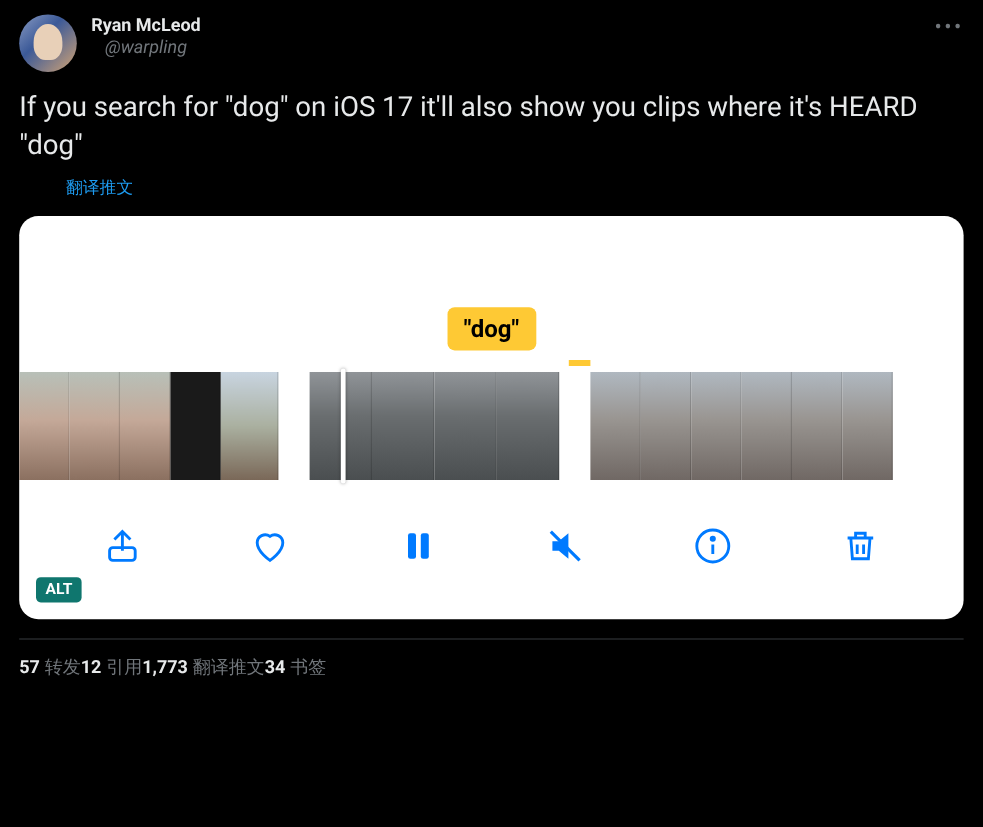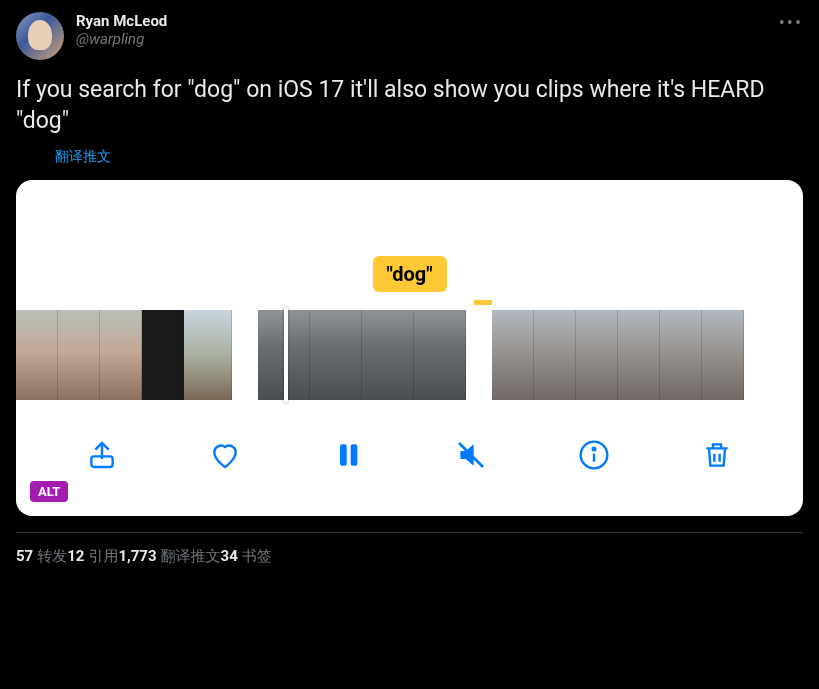--- a/index.html
+++ b/index.html
@@ -13,20 +13,21 @@
   }
   .tweet {
     padding: 12px 16px;
     position: relative;
   }
   .header {
     display: flex;
     align-items: flex-start;
     gap: 12px;
     margin-bottom: 14px;
+    text-align: center;
   }
   .avatar {
     width: 48px;
     height: 48px;
     border-radius: 50%;
     background: linear-gradient(135deg, #8b9dc3 0%, #3b5998 40%, #d4a574 100%);
     position: relative;
     overflow: hidden;
     flex-shrink: 0;
   }
@@ -139,21 +140,21 @@
     display: flex;
     align-items: center;
     justify-content: center;
     cursor: pointer;
   }
   .tb-btn svg { width: 32px; height: 32px; }
   .alt-badge {
     position: absolute;
     left: 14px;
     bottom: 14px;
-    background: #a21caf;
+    background: #0f766e;
     color: #fff;
     font-size: 13px;
     font-weight: 700;
     padding: 3px 8px;
     border-radius: 4px;
     cursor: pointer;
   }
   .meta-row {
     margin-top: 14px;
     font-size: 15px;

